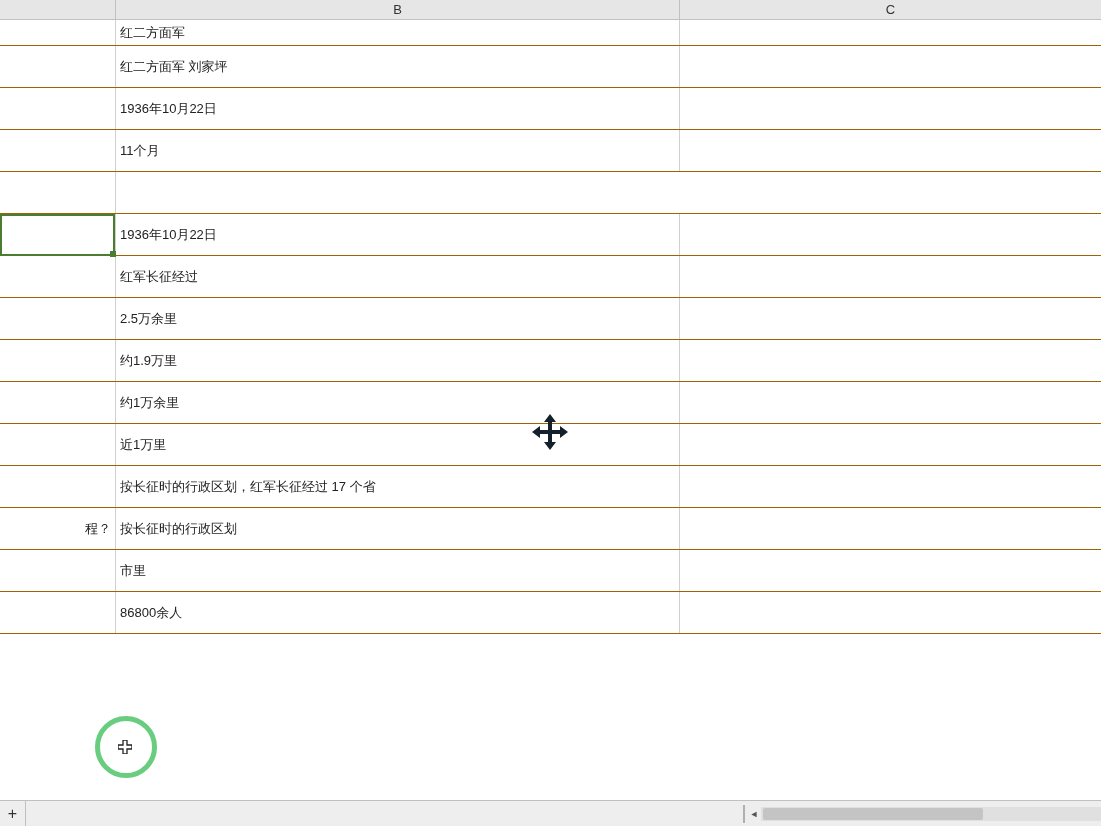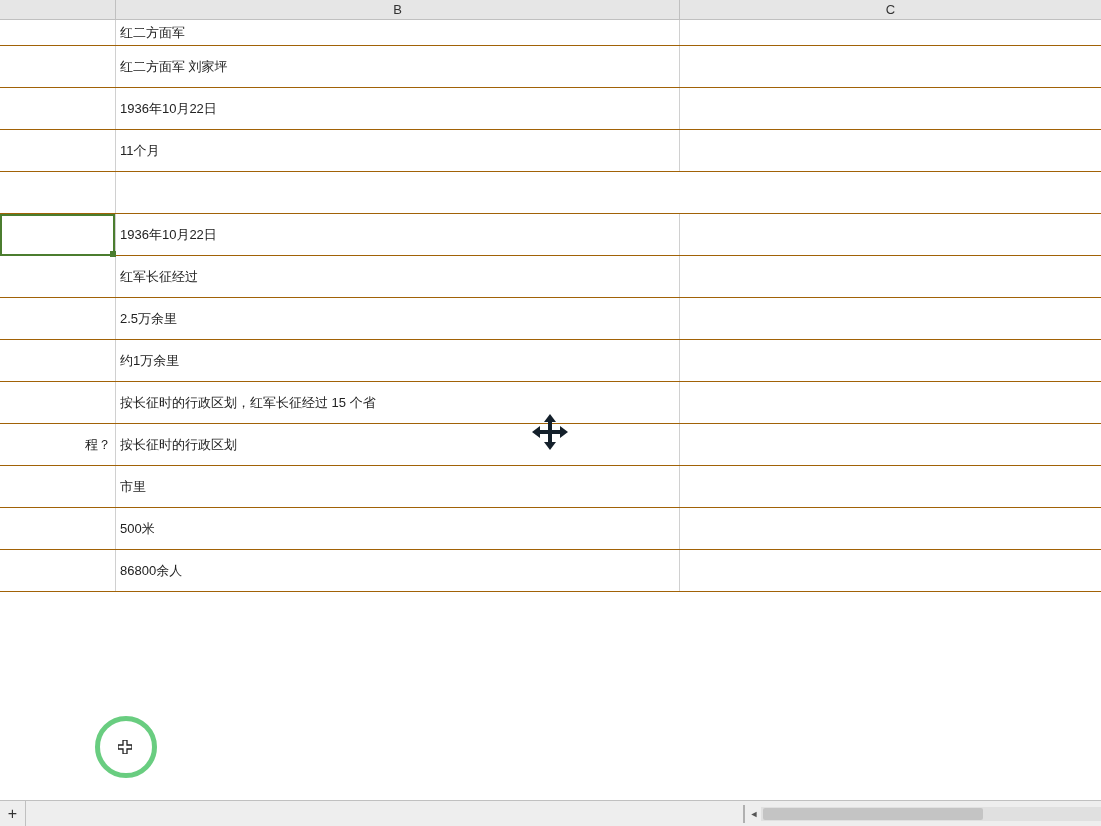--- a/index.html
+++ b/index.html
@@ -192,41 +192,46 @@
     <div class="cell cell-b">红军长征经过</div>
     <div class="cell cell-c"></div>
   </div>
   <div class="grid-row">
     <div class="cell cell-a"></div>
     <div class="cell cell-b">2.5万余里</div>
     <div class="cell cell-c"></div>
   </div>
   <div class="grid-row">
     <div class="cell cell-a"></div>
+    <div class="cell cell-b">约1.9万里</div>
+    <div class="cell cell-c"></div>
+  </div>
+  <div class="grid-row">
+    <div class="cell cell-a"></div>
     <div class="cell cell-b">约1万余里</div>
     <div class="cell cell-c"></div>
   </div>
   <div class="grid-row">
     <div class="cell cell-a"></div>
-    <div class="cell cell-b">按长征时的行政区划，红军长征经过 15 个省</div>
+    <div class="cell cell-b">近1万里</div>
+    <div class="cell cell-c"></div>
+  </div>
+  <div class="grid-row">
+    <div class="cell cell-a"></div>
+    <div class="cell cell-b">按长征时的行政区划，红军长征经过 17 个省</div>
     <div class="cell cell-c"></div>
   </div>
   <div class="grid-row">
     <div class="cell cell-a">程？</div>
     <div class="cell cell-b">按长征时的行政区划</div>
     <div class="cell cell-c"></div>
   </div>
   <div class="grid-row">
     <div class="cell cell-a"></div>
     <div class="cell cell-b">市里</div>
-    <div class="cell cell-c"></div>
-  </div>
-  <div class="grid-row">
-    <div class="cell cell-a"></div>
-    <div class="cell cell-b">500米</div>
     <div class="cell cell-c"></div>
   </div>
   <div class="grid-row">
     <div class="cell cell-a"></div>
     <div class="cell cell-b">86800余人</div>
     <div class="cell cell-c"></div>
   </div>
 
   <div class="selection-box">
     <div class="selection-handle"></div>

